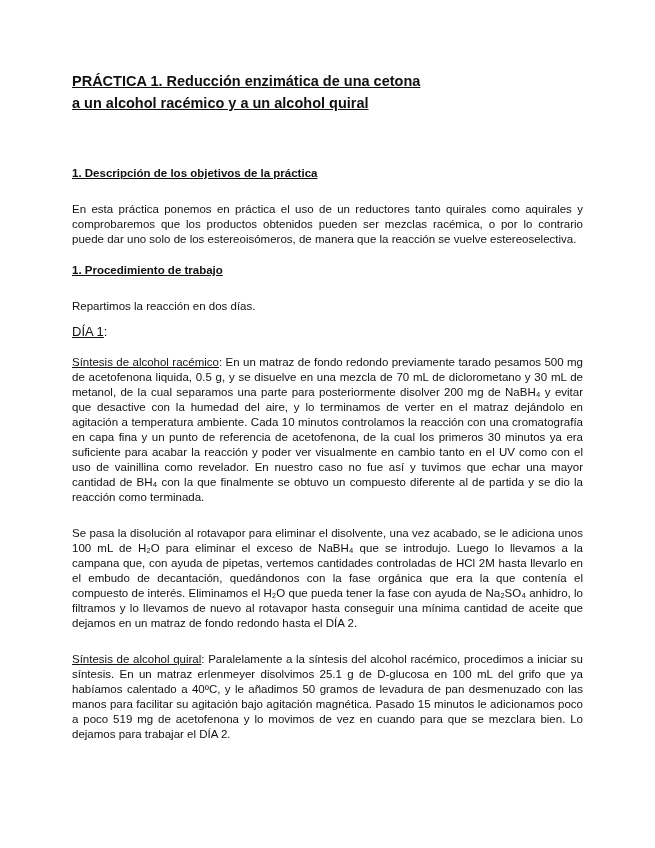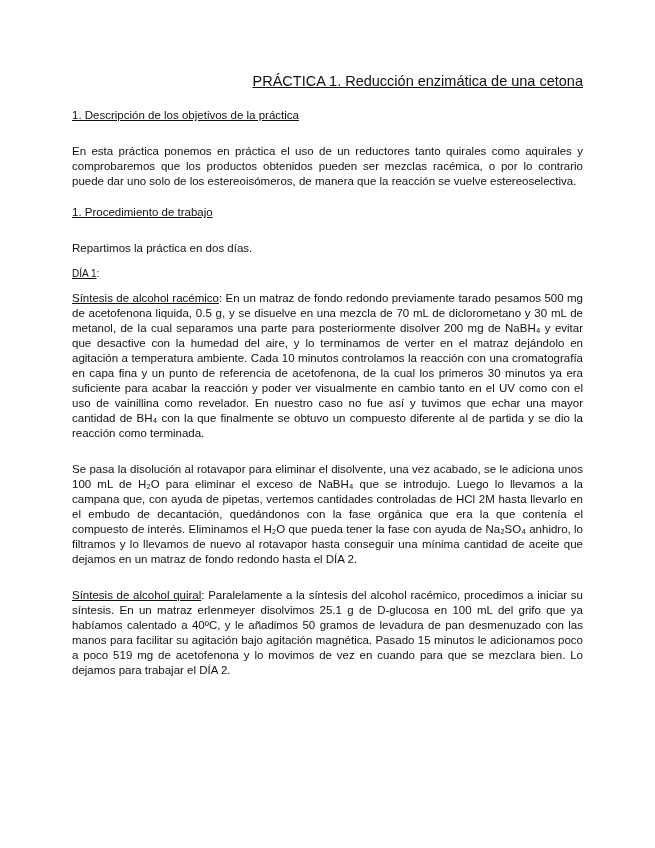--- a/index.html
+++ b/index.html
@@ -12,63 +12,64 @@
     overflow: hidden;
   }
   .page {
     width: 655px;
     height: 848px;
     background: #ffffff;
     padding: 70px 72px 0 72px;
     overflow: hidden;
   }
   .title {
-    text-align: right;
+    text-align: left;
     font-size: 14.5px;
-    font-weight: normal;
+    font-weight: bold;
     line-height: 22px;
-    margin-bottom: 16px;
+    margin-bottom: 52px;
   }
   .u { text-decoration: underline; }
   .heading {
     font-size: 11.5px;
-    font-weight: normal;
+    font-weight: bold;
     line-height: 15px;
     margin-bottom: 16px;
   }
   .para {
     font-size: 11.5px;
     line-height: 15px;
     text-align: justify;
     margin-bottom: 16px;
     margin-top: 21px;
   }
   .para.tight { margin-bottom: 10px; }
   .day-label-line {
-    font-size: 10px;
+    font-size: 13px;
     line-height: 15px;
   }
-  .lead-para { margin-top: 10px; }
+  .lead-para { margin-top: 16px; }
 </style>
 </head>
 <body>
 
 <div class="page">
 
   <h1 class="title">
     <span class="u">PRÁCTICA 1. Reducción enzimática de una cetona</span><br>
+    <span class="u">a un alcohol racémico y a un alcohol quiral</span>
   </h1>
 
   <h2 class="heading"><span class="u">1. Descripción de los objetivos de la práctica</span></h2>
 
   <p class="para">En esta práctica ponemos en práctica el uso de un reductores tanto quirales como aquirales y comprobaremos que los productos obtenidos pueden ser mezclas racémica, o por lo contrario puede dar uno solo de los estereoisómeros, de manera que la reacción se vuelve estereoselectiva.</p>
 
   <h2 class="heading"><span class="u">1. Procedimiento de trabajo</span></h2>
 
-  <p class="para tight">Repartimos la práctica en dos días.</p>
+  <p class="para tight">Repartimos la reacción en dos días.</p>
 
   <div class="day-label-line"><span class="u">DÍA 1</span><span>:</span></div>
 
   <p class="para lead-para"><span class="u">Síntesis de alcohol racémico</span><span>: En un matraz de fondo redondo previamente tarado pesamos 500 mg de acetofenona liquida, 0.5 g, y se disuelve en una mezcla de 70 mL de diclorometano y 30 mL de metanol, de la cual separamos una parte para posteriormente disolver 200 mg de NaBH₄ y evitar que desactive con la humedad del aire, y lo terminamos de verter en el matraz dejándolo en agitación a temperatura ambiente. Cada 10 minutos controlamos la reacción con una cromatografía en capa fina y un punto de referencia de acetofenona, de la cual los primeros 30 minutos ya era suficiente para acabar la reacción y poder ver visualmente en cambio tanto en el UV como con el uso de vainillina como revelador. En nuestro caso no fue así y tuvimos que echar una mayor cantidad de BH₄ con la que finalmente se obtuvo un compuesto diferente al de partida y se dio la reacción como terminada.</span></p>
 
   <p class="para">Se pasa la disolución al rotavapor para eliminar el disolvente, una vez acabado, se le adiciona unos 100 mL de H₂O para eliminar el exceso de NaBH₄ que se introdujo. Luego lo llevamos a la campana que, con ayuda de pipetas, vertemos cantidades controladas de HCl 2M hasta llevarlo en el embudo de decantación, quedándonos con la fase orgánica que era la que contenía el compuesto de interés. Eliminamos el H₂O que pueda tener la fase con ayuda de Na₂SO₄ anhidro, lo filtramos y lo llevamos de nuevo al rotavapor hasta conseguir una mínima cantidad de aceite que dejamos en un matraz de fondo redondo hasta el DÍA 2.</p>
 
   <p class="para"><span class="u">Síntesis de alcohol quiral</span><span>: Paralelamente a la síntesis del alcohol racémico, procedimos a iniciar su síntesis. En un matraz erlenmeyer disolvimos 25.1 g de D-glucosa en 100 mL del grifo que ya habíamos calentado a 40ºC, y le añadimos 50 gramos de levadura de pan desmenuzado con las manos para facilitar su agitación bajo agitación magnética. Pasado 15 minutos le adicionamos poco a poco 519 mg de acetofenona y lo movimos de vez en cuando para que se mezclara bien. Lo dejamos para trabajar el DÍA 2.</span></p>
 
 </div>

